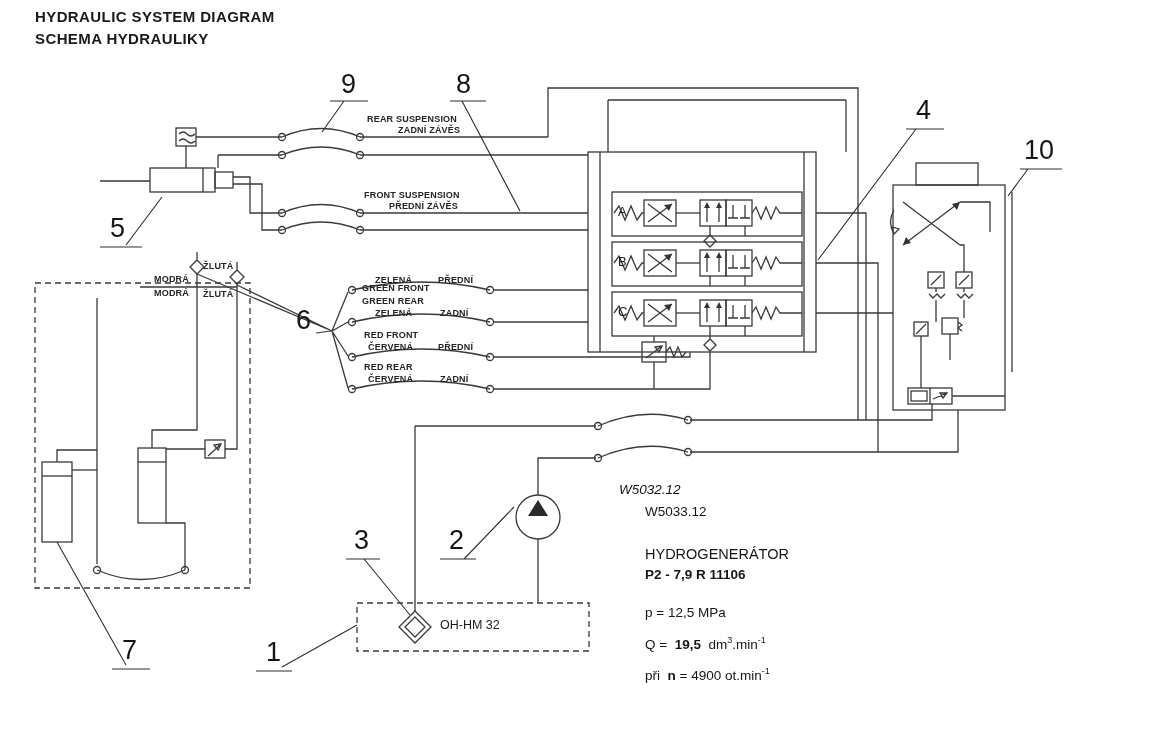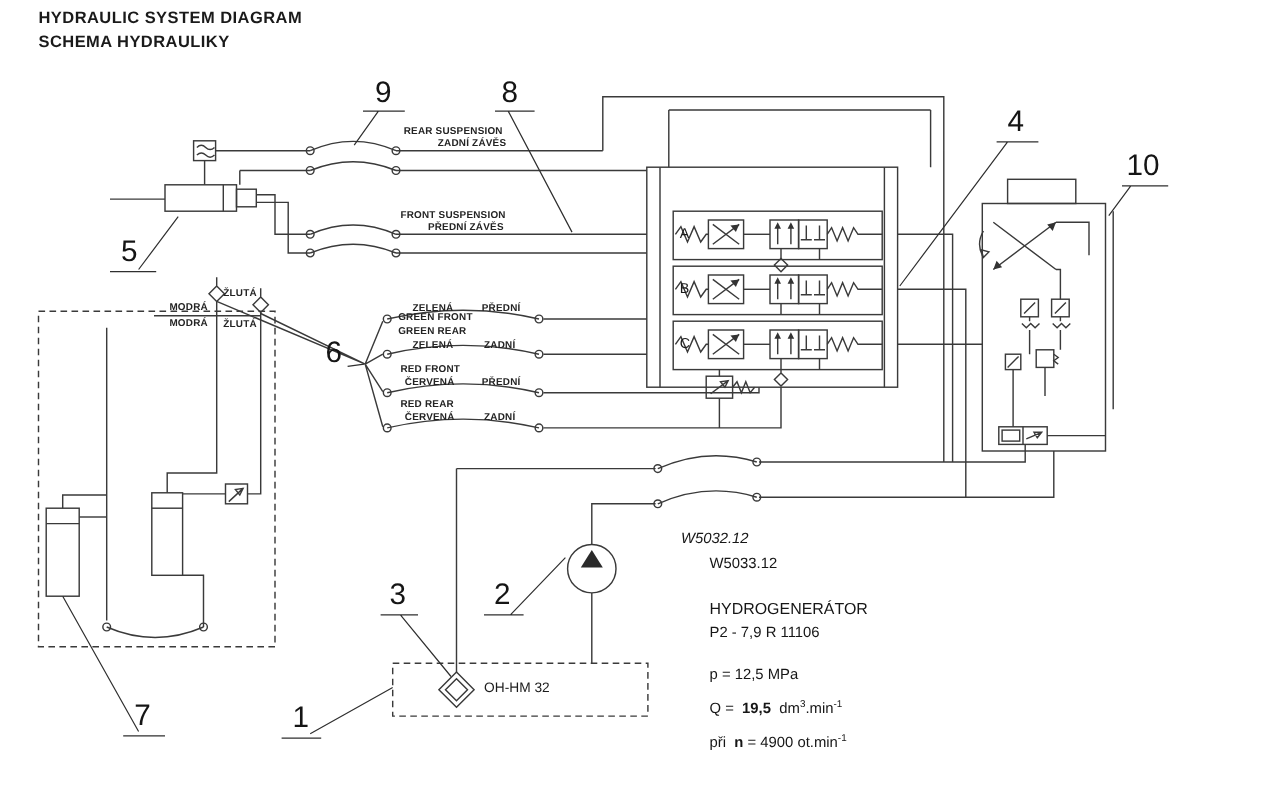--- a/index.html
+++ b/index.html
@@ -253,20 +253,20 @@
 
   <div class="lbl vl" style="left:618px; top:205px;">A</div>
   <div class="lbl vl" style="left:618px; top:255px;">B</div>
   <div class="lbl vl" style="left:618px; top:305px;">C</div>
 
   <div class="lbl filterlbl" style="left:440px; top:619px;">OH-HM 32</div>
 
   <div class="lbl spec" style="left:619px; top:483px;font-style:italic;">W5032.12</div>
   <div class="lbl spec" style="left:645px; top:505px;">W5033.12</div>
   <div class="lbl spec hydro" style="left:645px; top:547px;">HYDROGENERÁTOR</div>
-  <div class="lbl spec" style="left:645px; top:568px; font-weight:400;">P2 - 7,9 R 11106</div>
+  <div class="lbl spec" style="left:645px; top:568px; font-weight:700;">P2 - 7,9 R 11106</div>
   <div class="lbl spec" style="left:645px; top:606px;">p = 12,5 MPa</div>
 
   <div class="lbl spec" style="left:645px; top:636px;"><span>Q =  </span><b>19,5</b><span>  dm</span><sup>3</sup><span>.min</span><sup>-1</sup></div>
 
   <div class="lbl spec" style="left:645px; top:667px;"><span>při  </span><b>n</b><span> = 4900 ot.min</span><sup>-1</sup></div>
 
 </div>
 
 </body></html>

